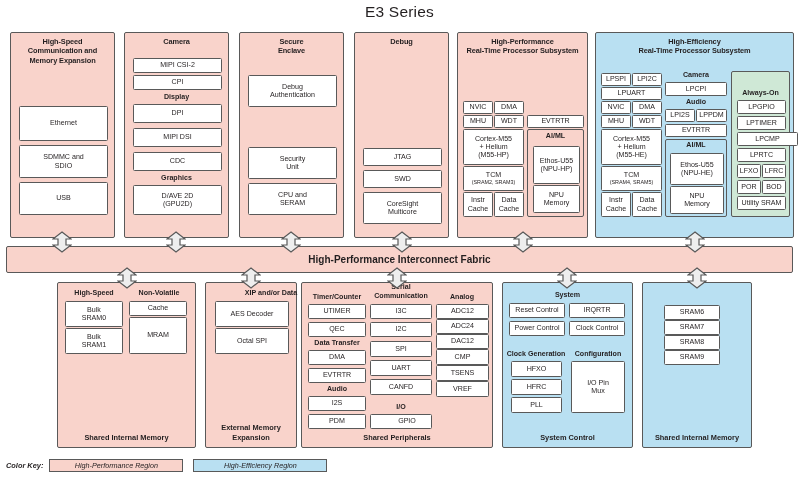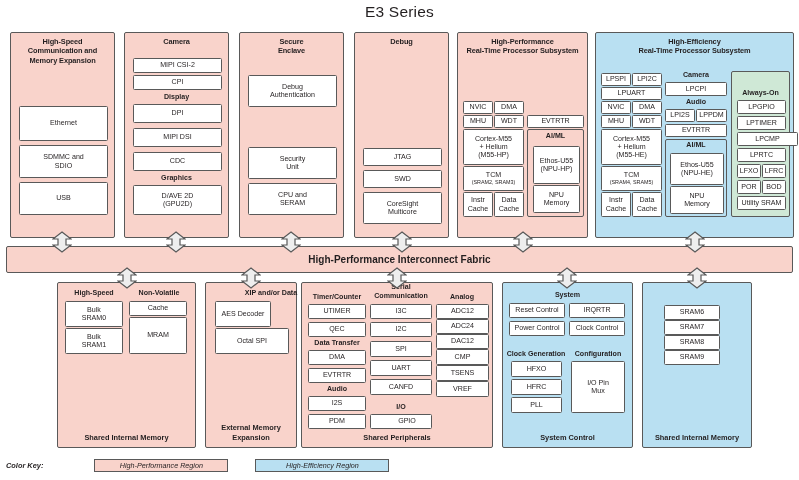--- a/index.html
+++ b/index.html
@@ -40,26 +40,26 @@
     font-size:15.5px;line-height:20px;color:#231f20;letter-spacing:.2px;
   }
 
   
   .arrow{
     position:absolute;width:20px;height:22px;
   }
   .arrow svg{display:block;}
 
   
-  #color-key{position:absolute;left:6px;top:459px;display:flex;align-items:center;gap:23px;}
+  #color-key{position:absolute;left:6px;top:459px;display:flex;align-items:center;gap:6px;}
   #color-key .klabel{font-style:italic;font-weight:bold;font-size:7.4px;color:#231f20;}
   #color-key .kbox{
     border:1.3px solid #595959;height:13px;min-width:134px;
     display:flex;align-items:center;justify-content:center;
-    font-style:italic;font-size:7.2px;color:#231f20;box-sizing:border-box;margin-left:28px;
+    font-style:italic;font-size:7.2px;color:#231f20;box-sizing:border-box;
   }
   #color-key .kbox + .kbox{margin-left:4px;}
 </style>
 </head>
 <body>
 
 <div id="canvas">
 
   <div id="page-title">E3 Series</div>
 
@@ -241,21 +241,21 @@
 SRAM1</span>
     </div>
     <div class="sub-title abs" style="left:68px;top:6px;width:66px;">Non-Volatile</div>
     <div class="cell abs" style="left:71px;top:18px;width:58px;height:15px;">Cache</div>
     <div class="cell abs" style="left:71px;top:34px;width:58px;height:37px;">MRAM</div>
     <div class="abs" style="left:0;bottom:5px;width:100%;text-align:center;font-weight:bold;font-size:7.4px;">Shared Internal Memory</div>
   </div>
 
   <div class="abs blk pink" style="left:205px;top:282px;width:92px;height:166px;">
     <div class="sub-title abs" style="left:0;top:6px;width:100%;margin-left:20px;">XIP and/or Data</div>
-    <div class="cell abs" style="left:9px;top:18px;width:56px;height:26px;">AES Decoder</div>
+    <div class="cell abs" style="left:9px;top:18px;width:74px;height:26px;">AES Decoder</div>
     <div class="cell abs" style="left:9px;top:45px;width:74px;height:26px;">Octal SPI</div>
     <div class="abs" style="left:0;bottom:5px;width:100%;text-align:center;font-weight:bold;font-size:7.4px;line-height:9.4px;">
       <div>External Memory</div>
       <div>Expansion</div>
     </div>
   </div>
 
   <div class="abs blk pink" style="left:301px;top:282px;width:192px;height:166px;">
 
     <div class="sub-title abs" style="left:4px;top:10px;width:62px;">Timer/Counter</div>

